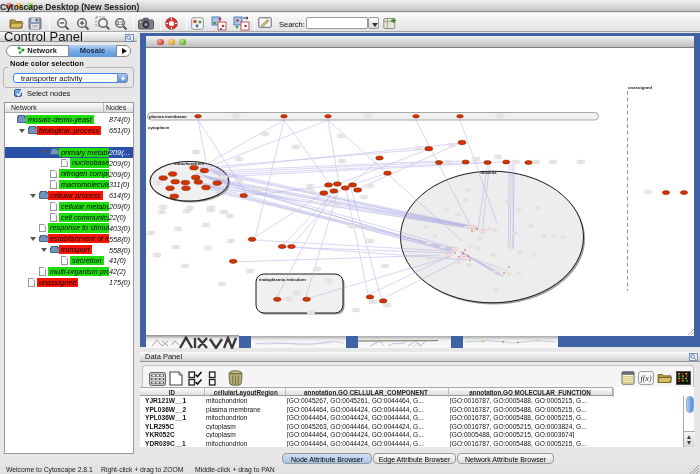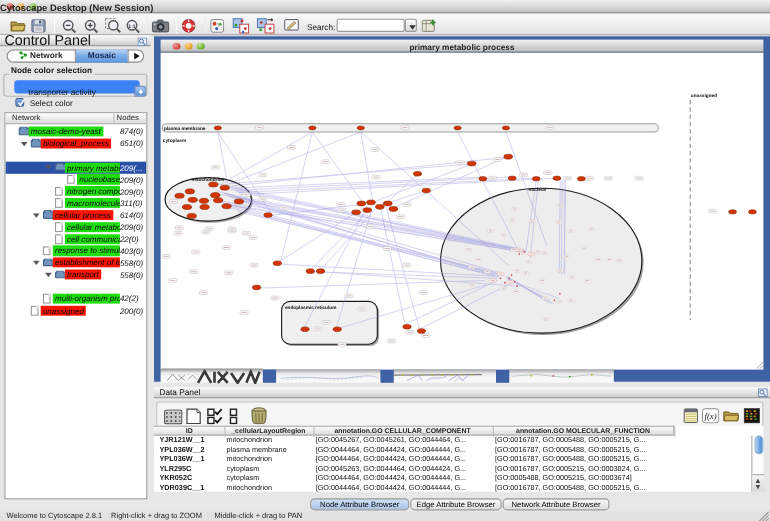--- a/index.html
+++ b/index.html
@@ -16,21 +16,21 @@
 
 #cpanel { position:absolute; left:0; top:32px; width:137px; height:423px; background:#e7e7e7; }
 #cptitle { position:absolute; left:0; top:0; width:137px; height:10px; background:linear-gradient(#fbfbfb,#cfcfcf); border-bottom:1px solid #979797; font-size:13px; color:#111; padding-left:4px; line-height:10px; }
 #tabbar { position:absolute; left:6px; top:13px; width:125px; height:12px; background:#fff; border:1px solid #8a8a8a; border-radius:6px; overflow:hidden; }
 #tabnet { position:absolute; left:6px; top:13px; width:62px; height:12px; font-size:7.5px; font-weight:bold; color:#222; text-align:center; line-height:11px; }
 #tabmosaic { position:absolute; left:68px; top:13px; width:49px; height:12px; background:linear-gradient(#b4d2f4,#74a8e4 55%,#5e98dc); border-left:1px solid #8a8a8a; border-right:1px solid #8a8a8a; font-size:7.5px; font-weight:bold; color:#1a2a50; text-align:center; line-height:11px; }
 #tabarr { position:absolute; left:118px; top:13px; width:13px; height:12px; }
 #tabarr:after { content:""; position:absolute; left:4px; top:3px; border-top:3px solid transparent; border-bottom:3px solid transparent; border-left:5px solid #111; }
 #grpbox { position:absolute; left:3px; top:35px; width:131px; height:21px; border:1px solid #b5b5b5; border-radius:3px; }
 #grplab { position:absolute; left:8px; top:27px; font-size:7.5px; font-weight:bold; color:#111; background:#e7e7e7; padding:0 2px; }
-#combo { position:absolute; left:13px; top:41px; width:114px; height:10px; background:#fff; border:6px solid #3b82f6; border-radius:3px; font-size:7.5px; color:#111; line-height:9px; padding-left:7px; }
+#combo { position:absolute; left:13px; top:41px; width:114px; height:10px; background:#fff; border:1px solid #3b82f6; border-radius:3px; font-size:7.5px; color:#111; line-height:9px; padding-left:7px; }
 #combobtn { position:absolute; left:103px; top:-1px; width:11px; height:10px; background:linear-gradient(#a8c8f0,#5890d8); border:1px solid #7090b8; border-radius:0 3px 3px 0; }
 #combobtn:before { content:""; position:absolute; left:3px; top:1.5px; border-left:2.5px solid transparent; border-right:2.5px solid transparent; border-bottom:3px solid #fff; }
 #combobtn:after { content:""; position:absolute; left:3px; bottom:1.5px; border-left:2.5px solid transparent; border-right:2.5px solid transparent; border-top:3px solid #fff; }
 #cbx { position:absolute; left:14px; top:57px; width:8px; height:8px; background:linear-gradient(#8ab4e8,#4878c8); border:1px solid #3a5a90; border-radius:2px; }
 #cbx svg { position:absolute; left:0; top:-1px; }
 #cbxlab { position:absolute; left:27px; top:57px; font-size:7.5px; color:#111; }
 #tree { position:absolute; left:4px; top:70px; width:130px; height:352px; background:#fff; border:1px solid #9a9a9a; overflow:hidden; }
 #thead { position:absolute; left:0; top:0; width:100%; height:10px; background:linear-gradient(#fdfdfd,#dcdcdc); border-bottom:1px solid #aaa; font-size:7px; color:#222; }
 #thead .h1 { position:absolute; left:6px; top:1px; }
 #thead .h2 { position:absolute; left:101px; top:1px; }
@@ -202,21 +202,21 @@
 <div id="tabmosaic">Mosaic</div>
 <div id="tabarr"></div>
 <div id="grpbox"></div>
 <div id="grplab">Node color selection</div>
 <div id="combo">transporter activity<div id="combobtn"></div></div>
 <div id="cbx">
       <svg width="9" height="9" viewBox="0 0 9 9">
         <path d="M1.8 4.5 L3.6 6.6 L7.2 1.2" stroke="#fff" stroke-width="1.4" fill="none"></path>
       </svg>
     </div>
-<div id="cbxlab">Select color</div>
+<div id="cbxlab">Select nodes</div>
 <div id="tree">
 <div id="thead">
         <span class="h1">Network</span>
         <div class="hd"></div>
         <span class="h2">Nodes</span>
       </div>
 <div class="trow" style="top:11.3px">
         <div class="fold" style="left:12px"></div>
         <div class="lab lg" style="left:21px;max-width:83px">mosaic-demo-yeast</div>
         <div class="num">874(0)</div>
@@ -275,39 +275,43 @@
         <div class="fold" style="left:34px"></div>
         <div class="lab lr" style="left:43px;max-width:61px">establishment of loc</div>
         <div class="num">558(0)</div>
       </div>
 <div class="trow" style="top:141.4px">
         <div class="arr" style="left:36px"></div>
         <div class="fold" style="left:45px"></div>
         <div class="lab lr" style="left:54px;max-width:50px">transport</div>
         <div class="num">558(0)</div>
       </div>
+<div class="trow" style="top:152.2px">
+        <div class="file" style="left:56px"></div>
+        <div class="lab lg" style="left:65px;max-width:39px">secretion</div>
+        <div class="num">41(0)</div>
+      </div>
 <div class="trow" style="top:163.1px">
         <div class="file" style="left:34px"></div>
         <div class="lab lg" style="left:43px;max-width:61px">multi-organism pro</div>
         <div class="num">42(2)</div>
       </div>
 <div class="trow" style="top:173.9px">
         <div class="file" style="left:23px"></div>
         <div class="lab lr" style="left:32px;max-width:72px">unassigned</div>
-        <div class="num">200(0)</div>
+        <div class="num">175(0)</div>
       </div>
 </div>
 </div>
 
 <div id="netwin">
 <div id="nettitle">
 <div class="tl" style="left:11px;top:2.5px;width:6.5px;height:6.5px;background:radial-gradient(circle at 35% 30%,#f0a0a0,#dd4b40 60%,#a02020)"></div>
 <div class="tl" style="left:22px;top:2.5px;width:6.5px;height:6.5px;background:radial-gradient(circle at 35% 30%,#f8d890,#e8a830 60%,#b07010)"></div>
 <div class="tl" style="left:33px;top:2.5px;width:6.5px;height:6.5px;background:radial-gradient(circle at 35% 30%,#c0e8a0,#70b830 60%,#3a7810)"></div>
-<div class="t">primary metabolic process</div>
 </div>
 <div id="netcanvas"><svg width="548" height="288" viewBox="146 47 548 288">
 
 <rect x="147.5" y="111.5" width="451" height="7.5" rx="3.7" fill="#f1f1f1" stroke="#8f8f8f" stroke-width="0.8"></rect>
 <ellipse cx="190.8" cy="181.8" rx="39.3" ry="19.8" fill="#777" opacity="0.7"></ellipse>
 <ellipse cx="189.3" cy="180.3" rx="39.3" ry="19.8" fill="#f0f0f0" stroke="#1a1a1a" stroke-width="1.1"></ellipse>
 <ellipse cx="493.6" cy="237.8" rx="91.5" ry="65.8" fill="#777" opacity="0.7"></ellipse>
 <ellipse cx="492" cy="236" rx="91.5" ry="65.8" fill="#ededed" stroke="#1a1a1a" stroke-width="1"></ellipse>
 <rect x="257.6" y="274.6" width="87" height="39" rx="8" fill="#777" opacity="0.7"></rect>
 <rect x="256" y="273" width="87" height="39" rx="8" fill="#f0f0f0" stroke="#1a1a1a" stroke-width="1"></rect>

